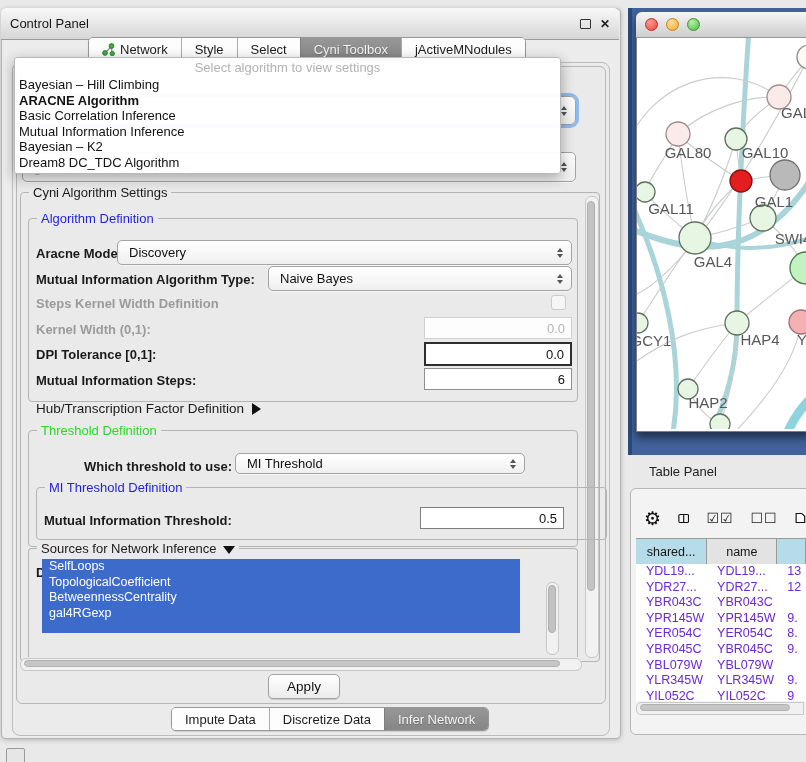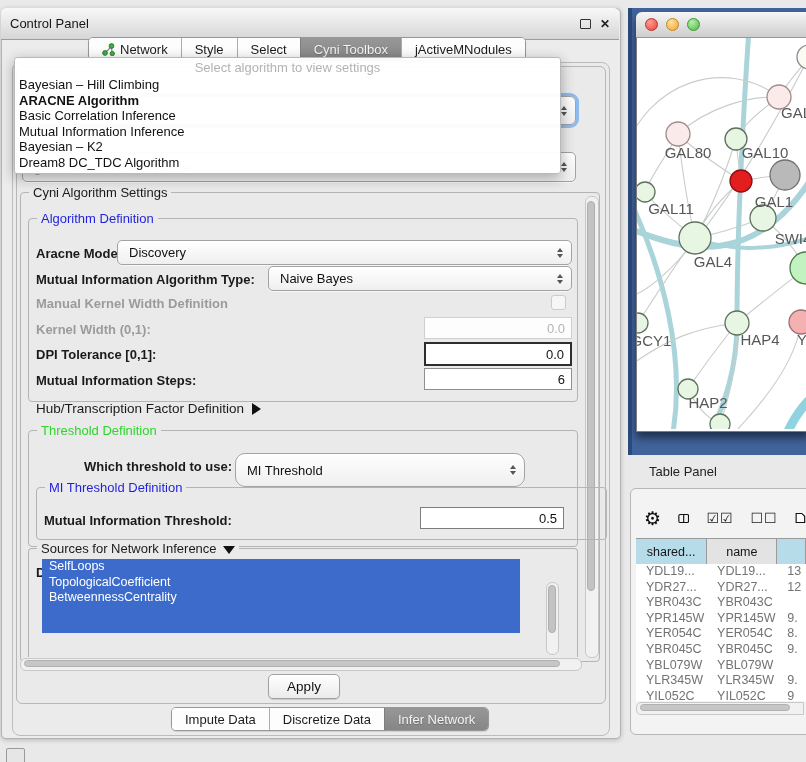--- a/index.html
+++ b/index.html
@@ -72,21 +72,21 @@
   
   .tp-title{font-size:13px;color:#222;margin-left:12px;}
   .tablewin{left:630px;top:488px;width:176px;height:245px;background:#f3f3f3;border:1px solid #b7b7b7;border-radius:6px 0 0 6px;}
   .ttool{left:636px;top:503px;width:170px;height:30px;display:flex;align-items:center;gap:17px;padding-left:8px;box-sizing:border-box;overflow:hidden;}
   .gear{font-size:19px;color:#0d0d0d;line-height:1;}
   .cbpair{font-size:14px;color:#1a1a1a;letter-spacing:1px;}
   .thead{left:636px;top:538px;height:26px;display:flex;overflow:hidden;width:170px;border-top:1px solid #9a9a9a;border-bottom:1px solid #9a9a9a;}
   .thcell{display:flex;align-items:center;justify-content:center;font-size:12.5px;color:#161616;border-right:1px solid #9a9a9a;box-sizing:border-box;height:100%;}
   .tbody{left:636px;top:564px;width:170px;height:137px;background:#fff;overflow:hidden;}
   .trow{display:flex;height:15.6px;line-height:15.6px;}
-  .tcell{font-size:12.5px;color:#737373;padding-left:10px;box-sizing:border-box;white-space:nowrap;overflow:hidden;}
+  .tcell{font-size:12.5px;color:#6d28d9;padding-left:10px;box-sizing:border-box;white-space:nowrap;overflow:hidden;}
 </style>
 </head>
 <body>
 
 <div class="stage">
 
   <div class="abs win"></div>
   <div class="abs titlebar">
     <span class="t">Control Panel</span>
     <span class="tb-icons">
@@ -163,21 +163,21 @@
 
   <div class="abs b" style="left:36px;top:272px;">Mutual Information Algorithm Type:</div>
   <div class="abs combo" style="left:268px;top:266px;width:304px;height:25px;">
     <span>Naive Bayes</span>
     <span class="arrs">
         <span class="arr-up"></span>
         <span class="arr-dn"></span>
       </span>
   </div>
 
-  <div class="abs b dis" style="left:36px;top:296px;">Manual Kernel Width Definition</div>
+  <div class="abs b dis" style="left:36px;top:296px;">Steps Kernel Width Definition</div>
   <div class="abs checkbox" style="left:551px;top:295px;"></div>
 
   <div class="abs b dis" style="left:36px;top:322px;">Kernel Width (0,1):</div>
   <div class="abs field disabled" style="left:424px;top:317px;width:148px;height:22px;">
     <span>0.0</span>
   </div>
 
   <div class="abs b" style="left:36px;top:347px;">DPI Tolerance [0,1]:</div>
   <div class="abs field focus" style="left:424px;top:342px;width:148px;height:24px;">
     <span>0.0</span>
@@ -189,21 +189,21 @@
   </div>
 
   <div class="abs" style="left:36px;top:401px;font-size:13.5px;">
     <span>Hub/Transcription Factor Definition</span><span class="tri-right"></span>
   </div>
 
   <div class="abs group" style="left:28px;top:430px;width:548px;height:115px;">
     <span class="gtitle green">Threshold Definition</span>
   </div>
   <div class="abs b" style="left:84px;top:459px;">Which threshold to use:</div>
-  <div class="abs combo" style="left:235px;top:453px;width:290px;height:34px;border-radius:10px;">
+  <div class="abs combo" style="left:235px;top:453px;width:290px;height:21px;">
     <span>MI Threshold</span>
     <span class="arrs">
         <span class="arr-up"></span>
         <span class="arr-dn"></span>
       </span>
   </div>
 
   <div class="abs group" style="left:36px;top:487px;width:532px;height:51px;padding-left:37px;">
     <span class="gtitle blue">MI Threshold Definition</span>
   </div>
@@ -213,20 +213,21 @@
   </div>
 
   <div class="abs group" style="left:28px;top:548px;width:548px;height:108px;border-bottom:none;border-radius:4px 4px 0 0;">
     <span class="gtitle" style="background:#eaeaea;"><span>Sources for Network Inference</span><span class="tri-down"></span></span>
   </div>
   <div class="abs b" style="left:36px;top:565px;">Data Attributes</div>
   <div class="abs attr-list" style="left:42px;top:559px;width:478px;height:74px;" id="attr-list">
       <div class="attr-item">SelfLoops</div>
       <div class="attr-item">TopologicalCoefficient</div>
       <div class="attr-item">BetweennessCentrality</div>
+      <div class="attr-item">gal4RGexp</div>
     </div>
   <div class="abs vsb" style="left:546px;top:582px;width:11px;height:71px;">
     <span class="thumb" style="top:2px;height:48px;"></span>
   </div>
 
   <div class="abs hsb" style="left:20px;top:658px;width:560px;height:11px;">
     <span class="thumb" style="left:3px;width:536px;"></span>
   </div>
 
   <div class="abs applybtn" style="left:268px;top:674px;">

